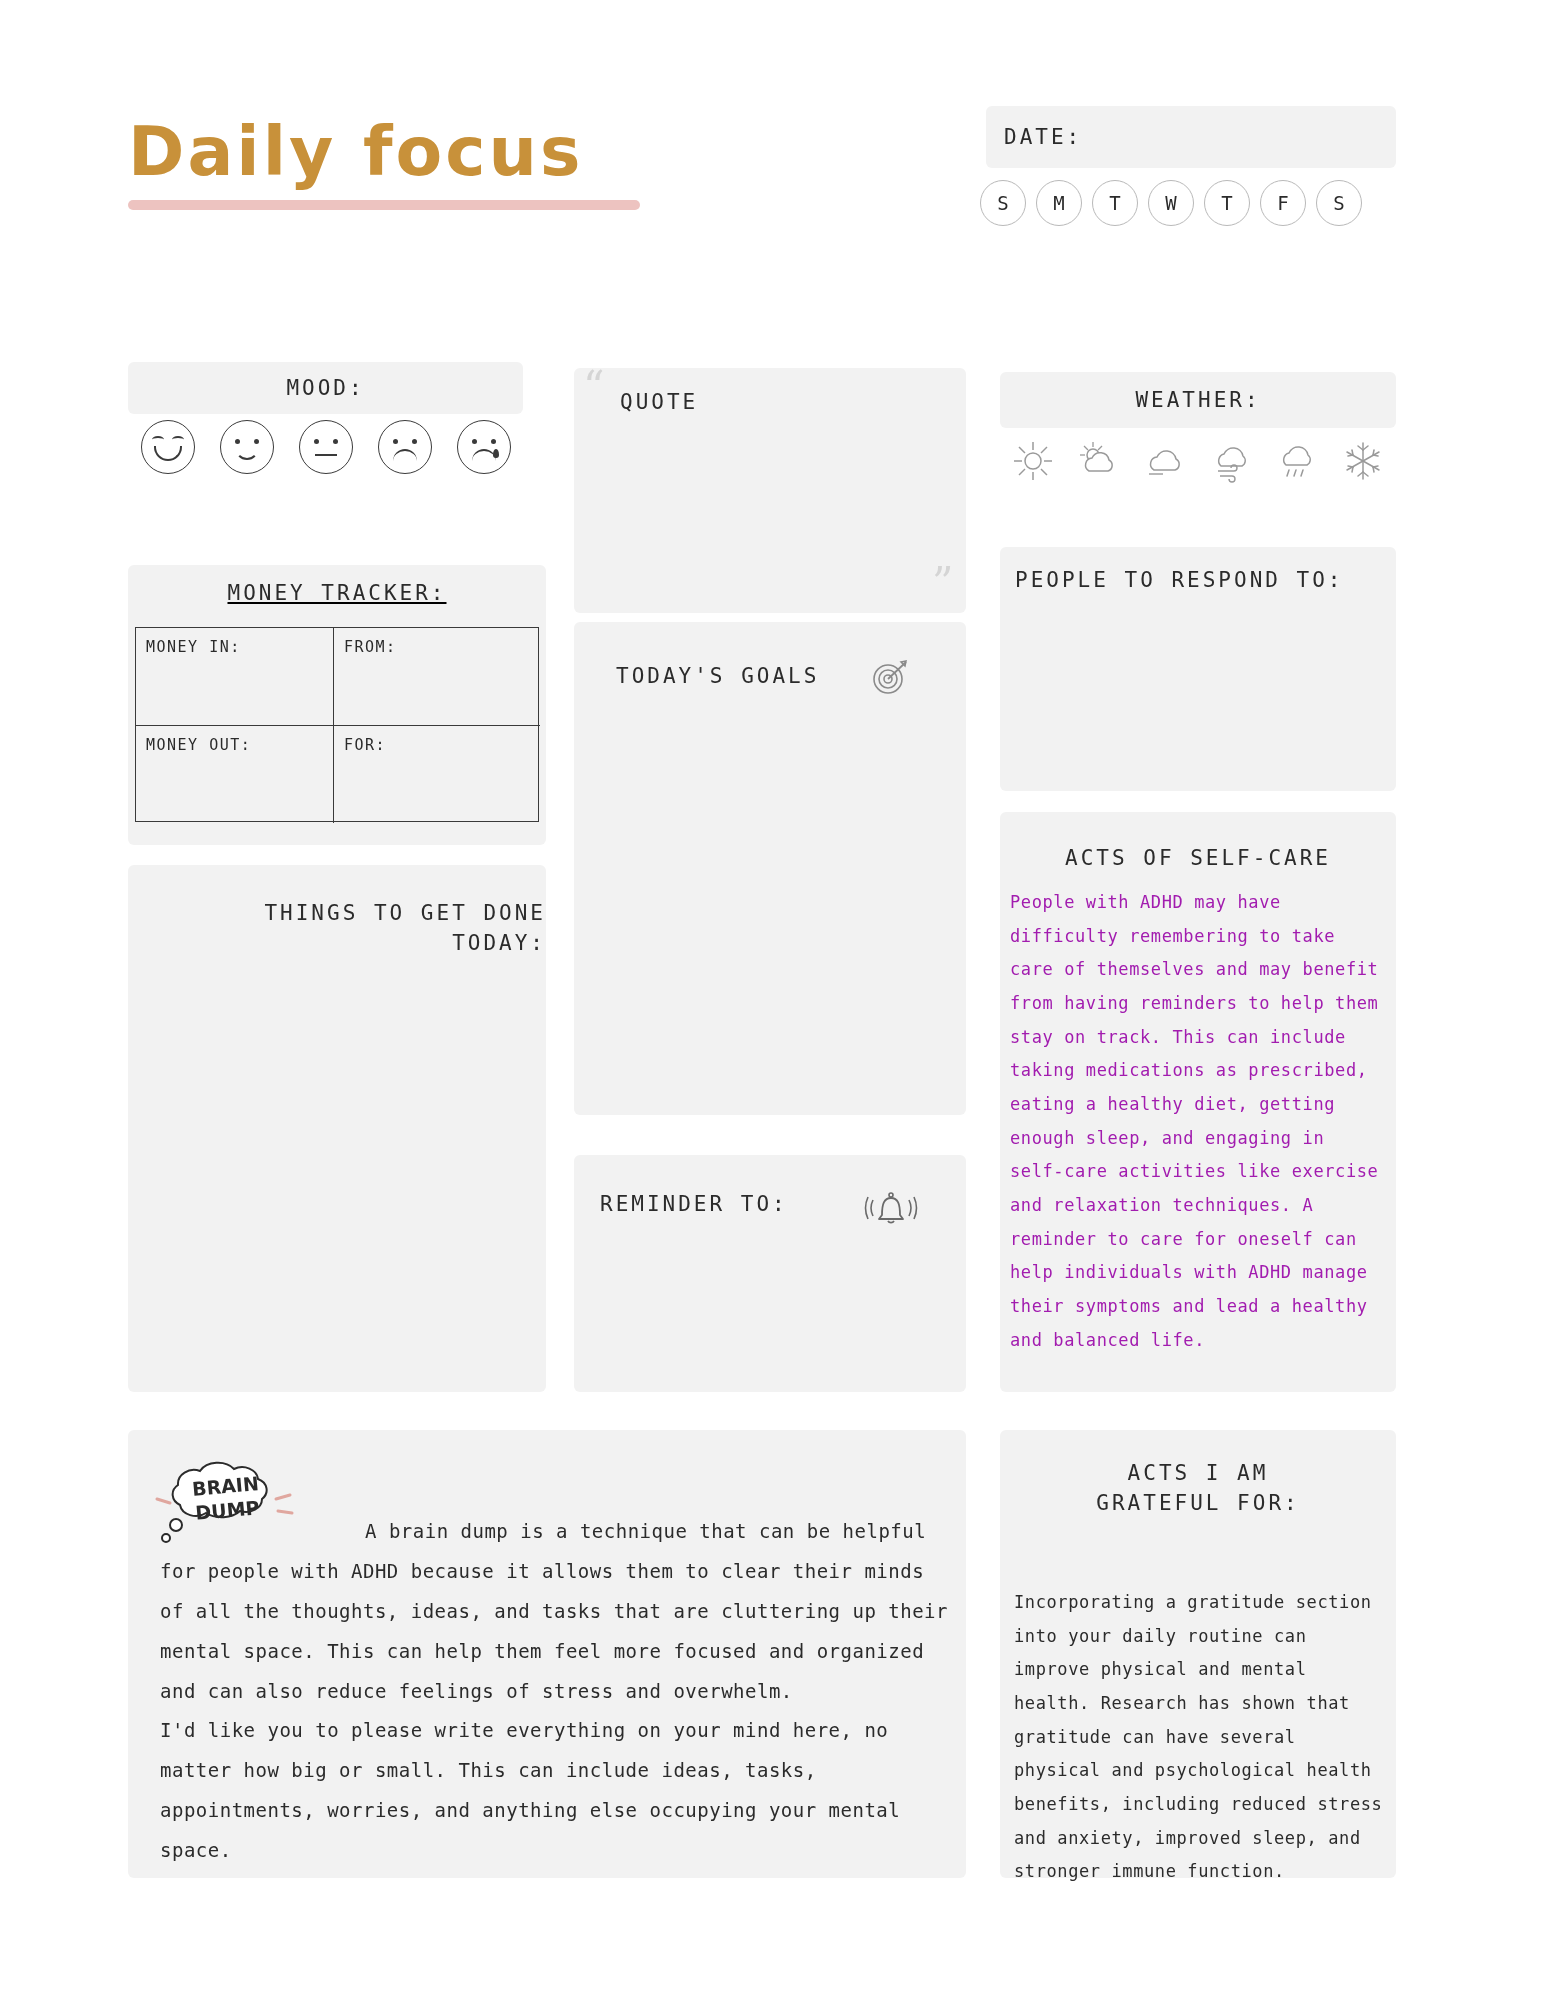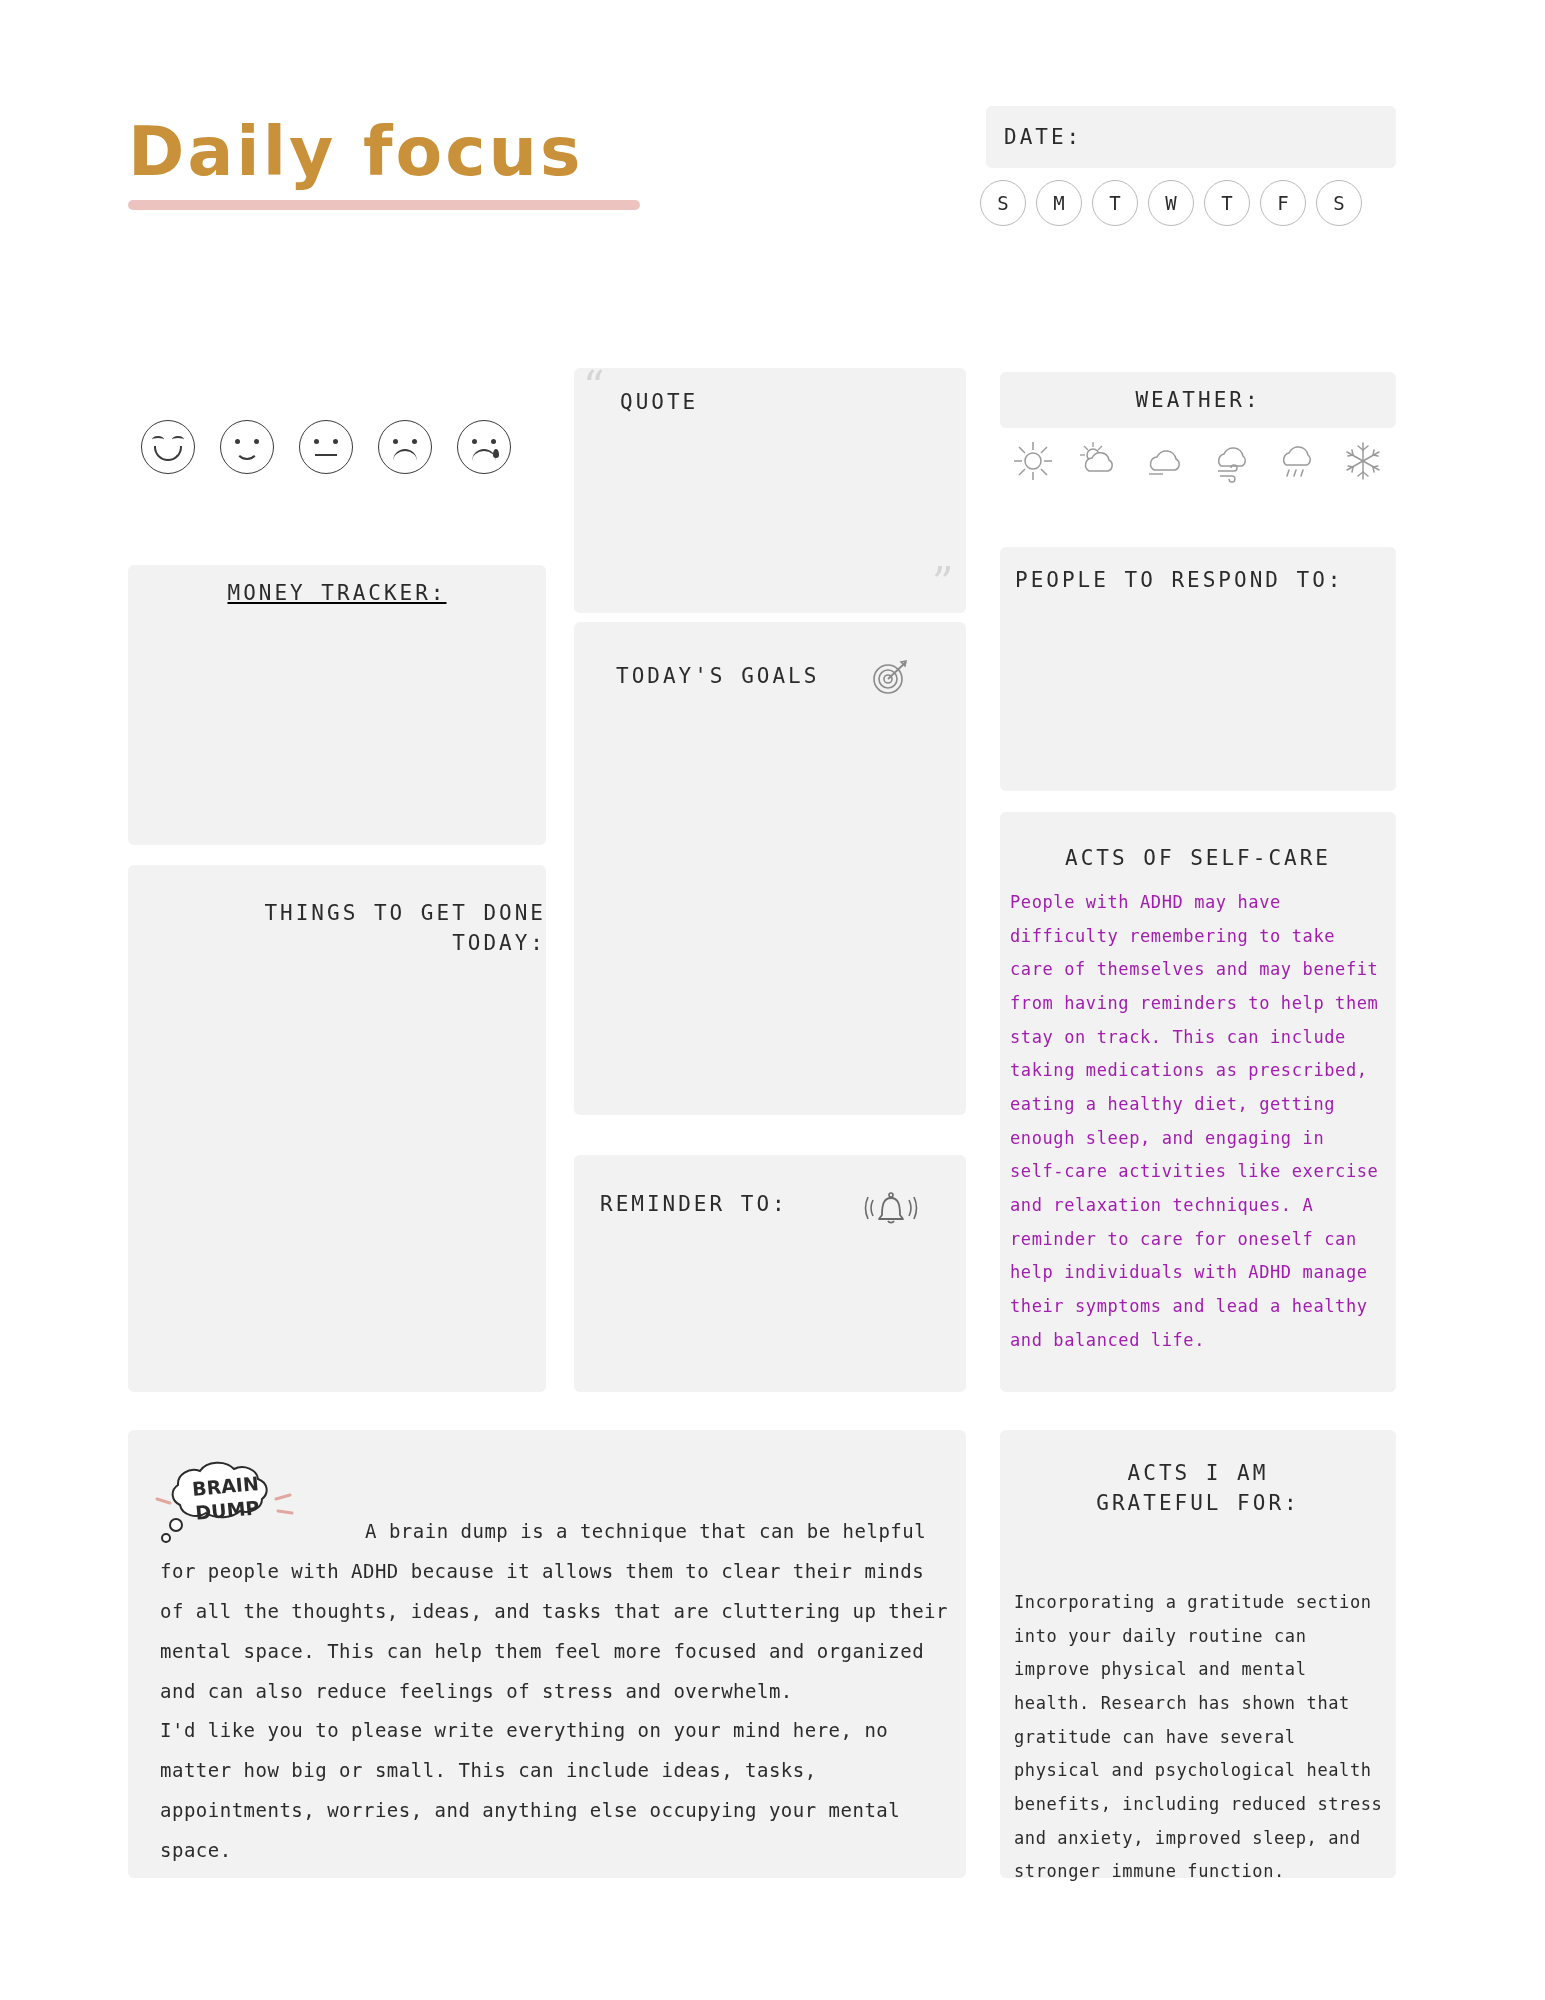--- a/index.html
+++ b/index.html
@@ -318,20 +318,23 @@
   <div class="days">
     <div class="day">S</div>
     <div class="day">M</div>
     <div class="day">T</div>
     <div class="day">W</div>
     <div class="day">T</div>
     <div class="day">F</div>
     <div class="day">S</div>
   </div>
 
+  <div class="panel-head" id="mood-head">
+    <span class="hd">MOOD:</span>
+  </div>
   <div class="mood-faces">
     <div class="face">
       <span class="eye curve l"></span>
       <span class="eye curve r"></span>
       <span class="mouth big-smile"></span>
     </div>
     <div class="face">
       <span class="eye l"></span>
       <span class="eye r"></span>
       <span class="mouth smile"></span>
@@ -350,20 +353,26 @@
       <span class="eye l"></span>
       <span class="eye r"></span>
       <span class="mouth frown"></span>
       <span class="tear"></span>
     </div>
   </div>
 
   <div class="money-bg"></div>
   <div class="panel-head" id="money-head" style="background:transparent;text-decoration:underline;">
     <span class="hd">MONEY TRACKER:</span>
+  </div>
+  <div class="money-grid">
+    <div class="money-cell">MONEY IN:</div>
+    <div class="money-cell last-col">FROM:</div>
+    <div class="money-cell last-row">MONEY OUT:</div>
+    <div class="money-cell last-col last-row">FOR:</div>
   </div>
 
   <div class="panel" id="things-panel"></div>
   <div class="hd" id="things-title" style="white-space: pre-line;">THINGS TO GET DONE
 TODAY:</div>
 
   <div class="panel" id="quote-panel"></div>
   <div class="qmark" id="qmark-open">“</div>
   <div class="qmark" id="qmark-close">”</div>
   <div class="hd" id="quote-label">QUOTE</div>

